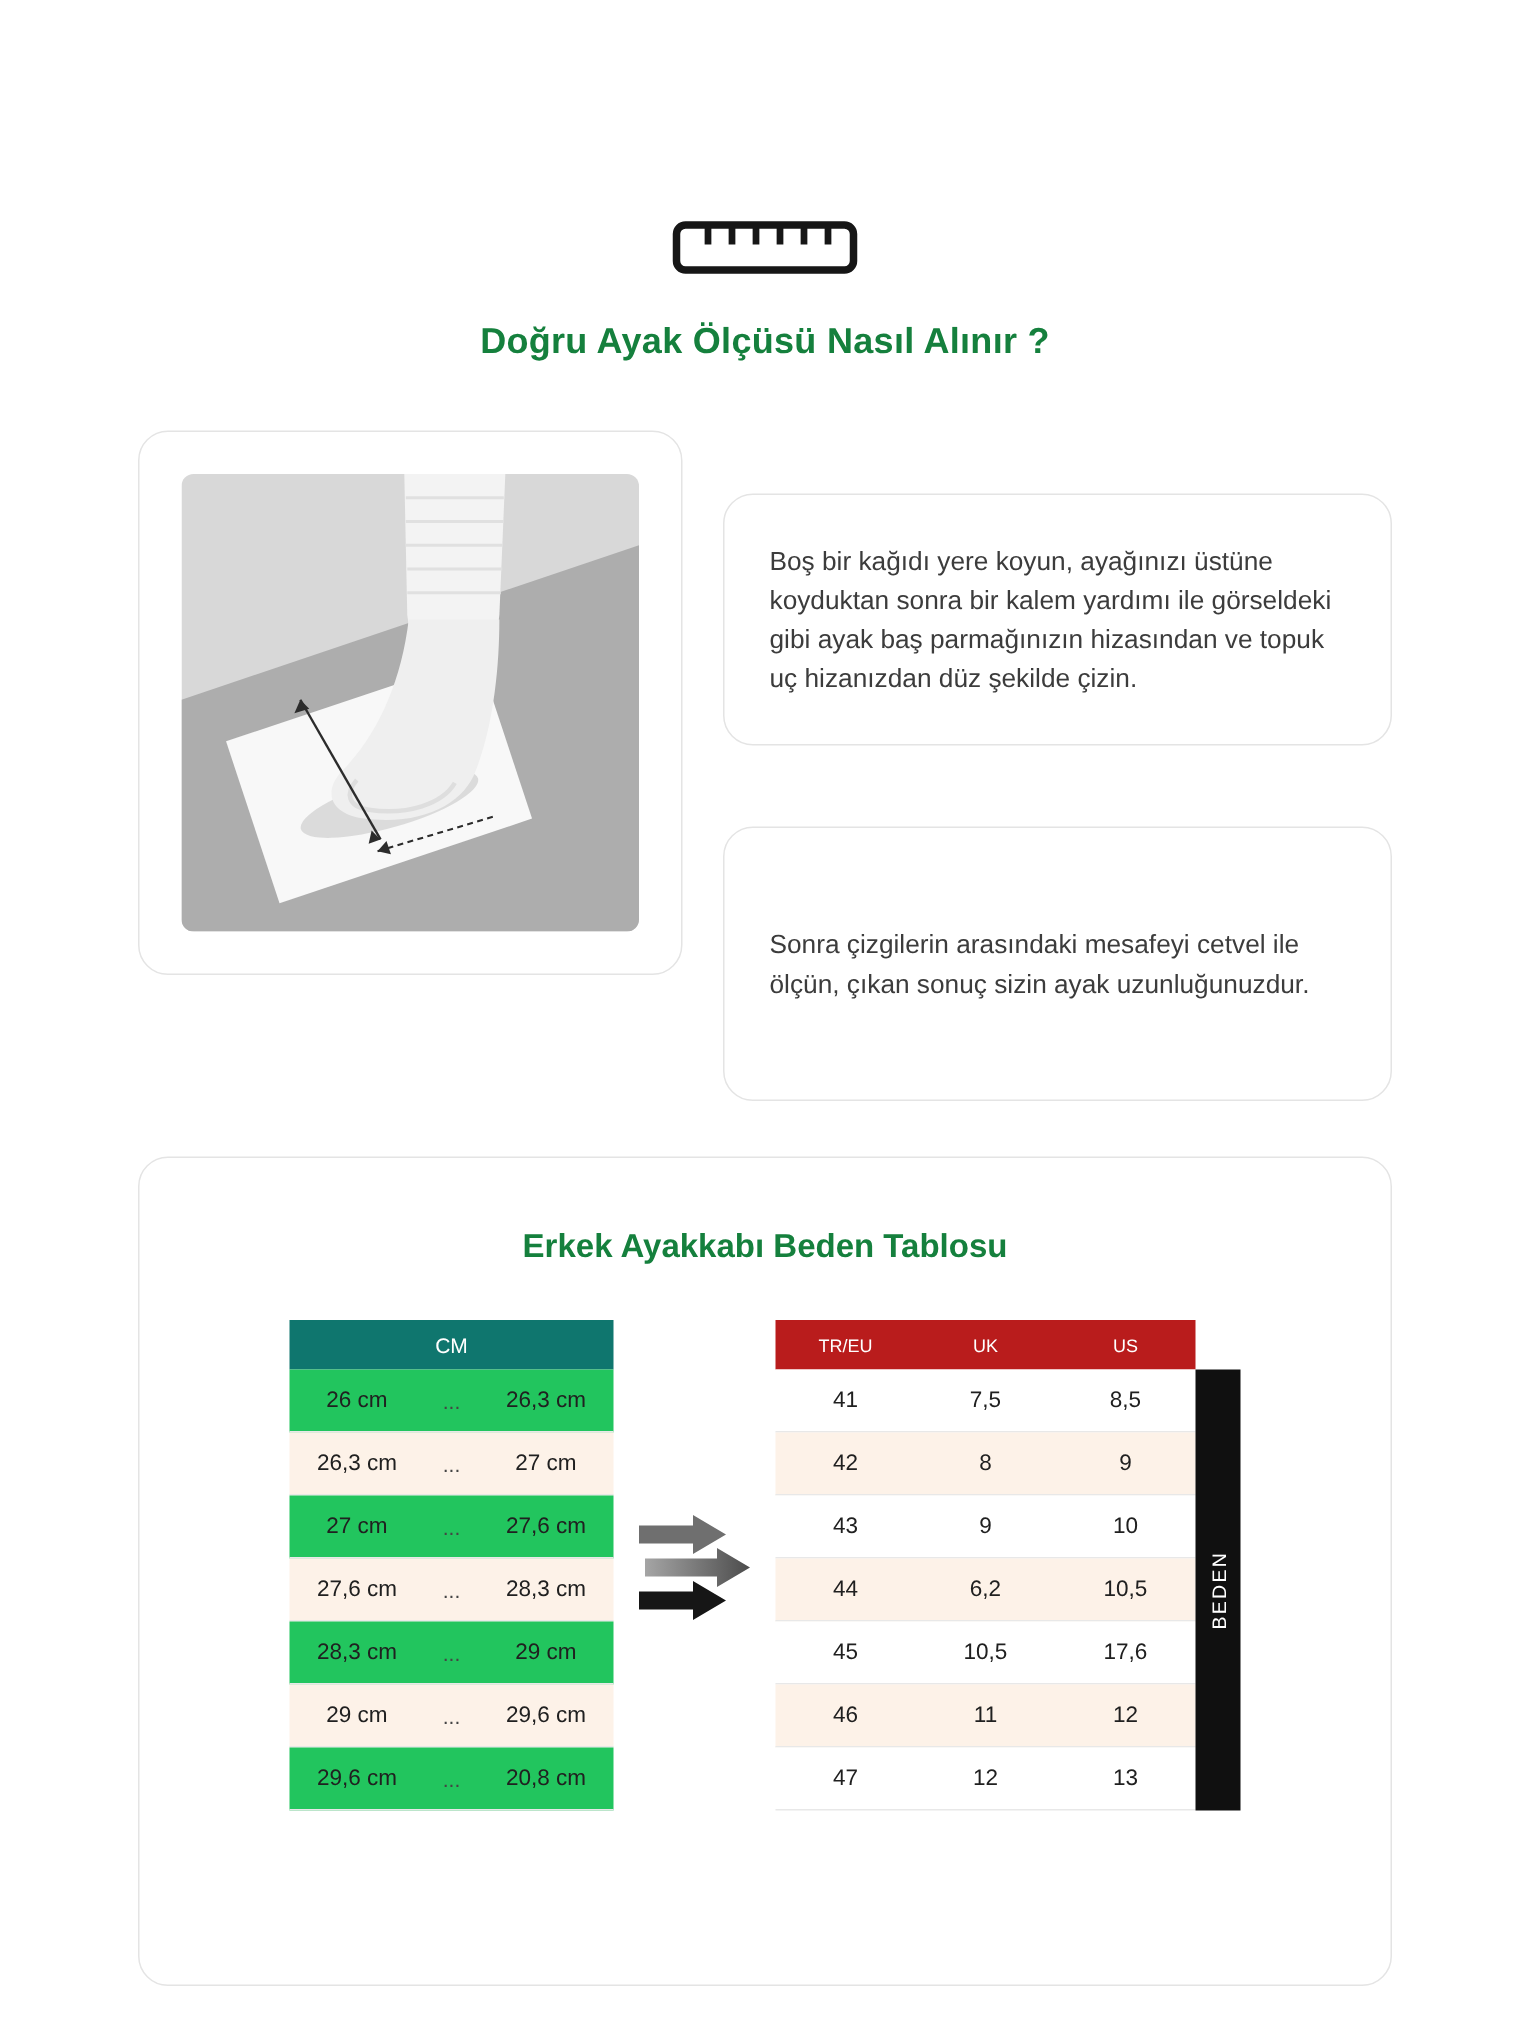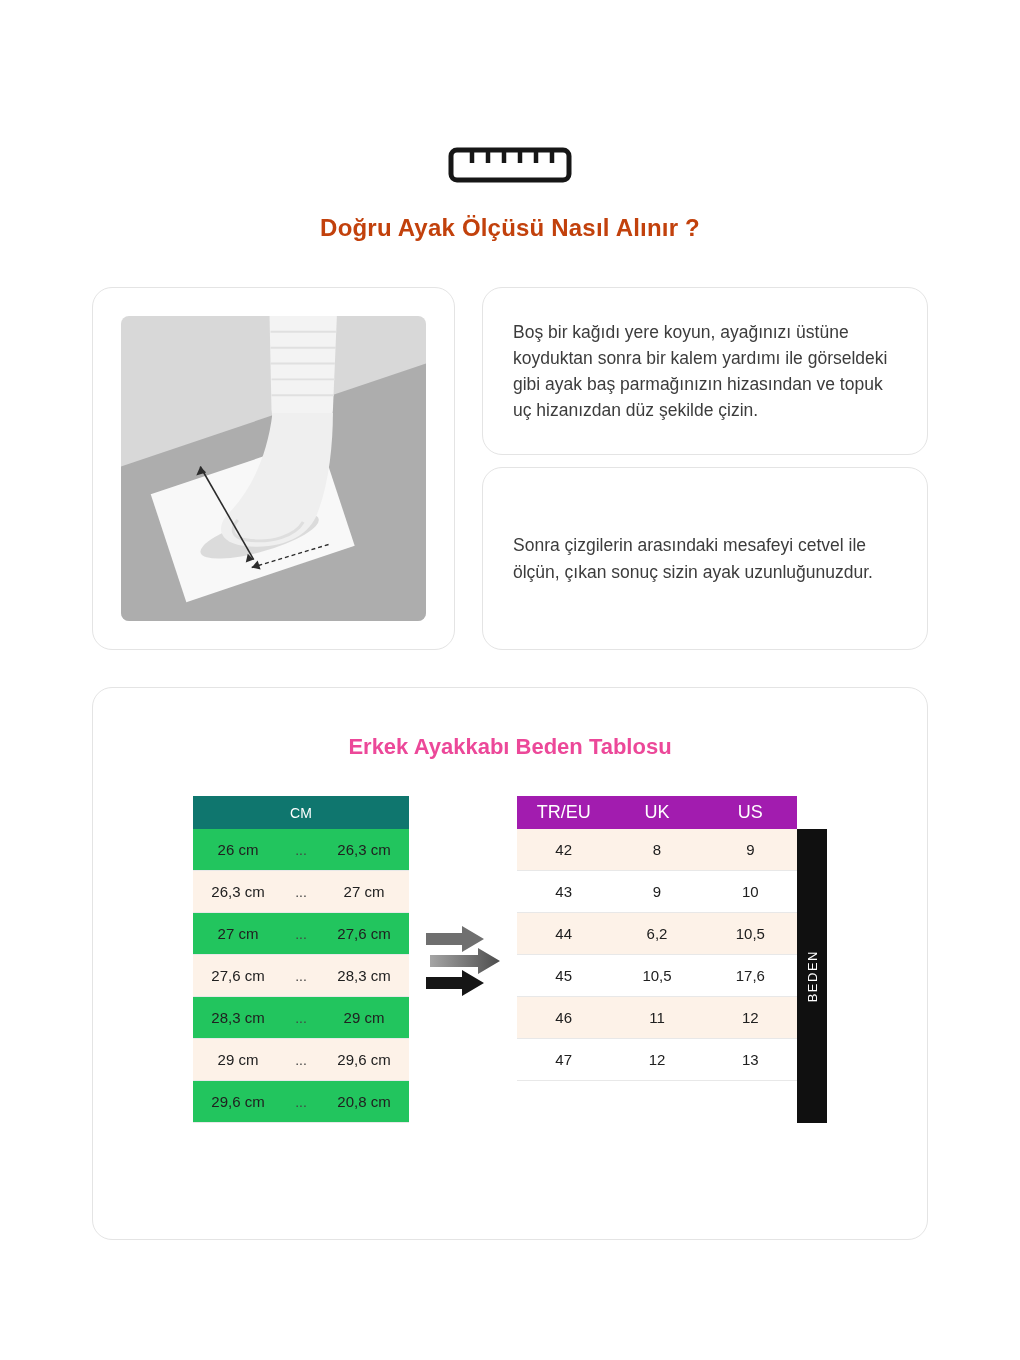--- a/index.html
+++ b/index.html
@@ -3,47 +3,47 @@
 <meta charset="utf-8">
 <style>
   * { margin: 0; padding: 0; box-sizing: border-box; }
   html, body { background: #ffffff; }
   body { font-family: "Liberation Sans", sans-serif; color: #1c1c1c; }
   .page { width: 1020px; height: 1360px; margin: 0 auto; background: #fff; position: relative; overflow: hidden; }
 
   .ruler-wrap { display: flex; justify-content: center; padding-top: 146px; }
   .ruler-wrap svg { display: block; }
 
-  .page-title { text-align: center; margin-top: 30px; font-size: 24px; font-weight: bold; color: #c2410c; letter-spacing: 0.2px; }
+  .page-title { text-align: center; margin-top: 30px; font-size: 24px; font-weight: bold; color: #15803d; letter-spacing: 0.2px; }
 
   .top-section { display: flex; gap: 27px; margin: 45px 92px 0; }
   .image-card { width: 363px; height: 363px; border: 1px solid #e4e4e4; border-radius: 20px; padding: 28px; flex: none; background: #fff; }
   .image-card svg { width: 100%; height: 100%; border-radius: 8px; display: block; }
   .text-col { flex: 1; display: flex; flex-direction: column; gap: 12px; }
-  .text-card { border: 1px solid #e4e4e4; border-radius: 20px; padding: 0 30px; display: flex; align-items: center; font-size: 17.5px; line-height: 1.5; color: #3c3c3c; background: #fff; }
+  .text-card { border: 1px solid #e4e4e4; border-radius: 20px; padding: 0 30px; display: flex; align-items: center; font-size: 17.5px; line-height: 1.5; color: #3c3c3c; background: #fff; margin-top: 42px; }
   .text-card.first { height: 168px; }
   .text-card.second { height: 183px; justify-content: flex-end; }
 
   .table-card { margin: 37px 92px 0; height: 553px; border: 1px solid #e4e4e4; border-radius: 20px; background: #fff; }
-  .table-title { text-align: center; padding-top: 46px; font-size: 22px; font-weight: bold; color: #ec4899; }
+  .table-title { text-align: center; padding-top: 46px; font-size: 22px; font-weight: bold; color: #15803d; }
 
   .tables-row { display: flex; justify-content: center; align-items: flex-start; margin-top: 36px; gap: 15px; }
 
   .t-header { height: 33px; background: #0f766e; color: #fff; display: flex; align-items: center; justify-content: center; font-size: 14px; }
   .cm-table { width: 216px; }
   .cm-row { height: 42px; display: grid; grid-template-columns: 1fr 36px 1fr; align-items: center; text-align: center; font-size: 15px; color: #202020; border-bottom: 1px solid #e8e8e8; background: #22c55e; }
   .cm-row .dots { color: #444; font-size: 14px; }
   .row-alt { background: #fdf2e8 !important; }
 
   .arrows-wrap { width: 78px; align-self: center; }
   .arrows-wrap svg { display: block; }
 
   .size-wrap { display: flex; }
   .size-table { width: 280px; }
-  .sz-header { height: 33px; background: #a21caf; color: #fff; display: grid; grid-template-columns: 1fr 1fr 1fr; align-items: center; text-align: center; font-size: 18px; }
+  .sz-header { height: 33px; background: #b91c1c; color: #fff; display: grid; grid-template-columns: 1fr 1fr 1fr; align-items: center; text-align: center; font-size: 12px; }
   .sz-row { height: 42px; display: grid; grid-template-columns: 1fr 1fr 1fr; align-items: center; text-align: center; font-size: 15px; color: #202020; border-bottom: 1px solid #e8e8e8; background: #fff; }
 
   .beden-bar { width: 30px; height: 294px; margin-top: 33px; background: #101010; color: #fff; display: flex; align-items: center; justify-content: center; }
   .beden-bar span { writing-mode: vertical-rl; transform: rotate(180deg); font-size: 13px; letter-spacing: 1.5px; }
 </style>
 </head>
 <body>
 
 <div class="page">
 
@@ -165,20 +165,25 @@
         </svg>
       </div>
 
       <div class="size-wrap">
         <div class="size-table">
           <div class="sz-header">
             <span>TR/EU</span>
             <span>UK</span>
             <span>US</span>
           </div>
+          <div class="sz-row">
+            <span>41</span>
+            <span>7,5</span>
+            <span>8,5</span>
+          </div>
           <div class="sz-row row-alt">
             <span>42</span>
             <span>8</span>
             <span>9</span>
           </div>
           <div class="sz-row">
             <span>43</span>
             <span>9</span>
             <span>10</span>
           </div>

